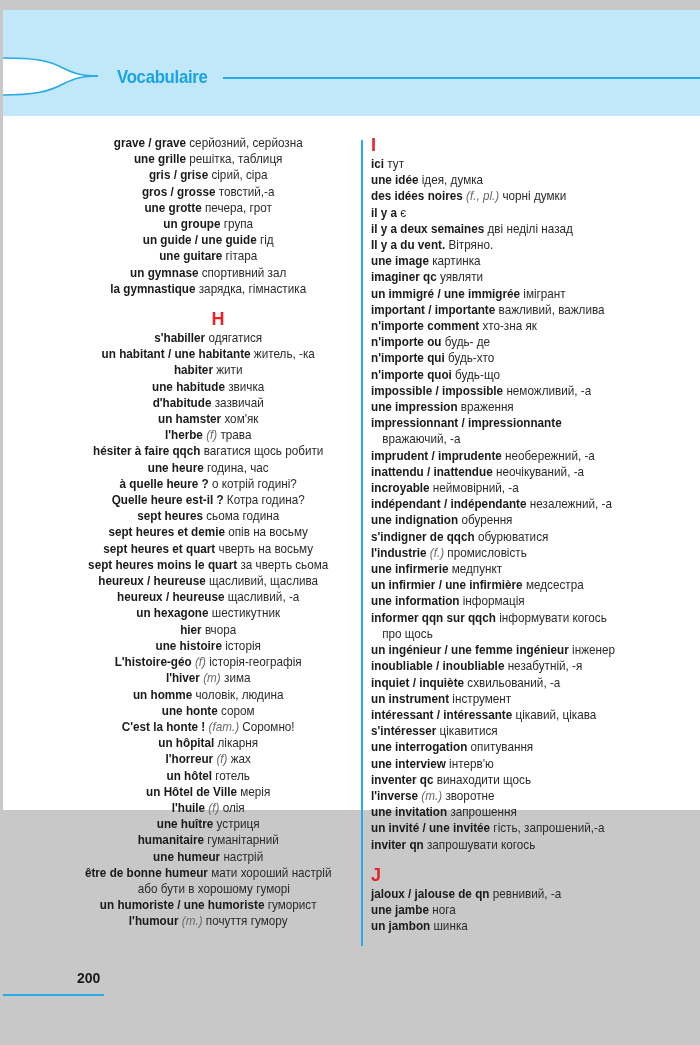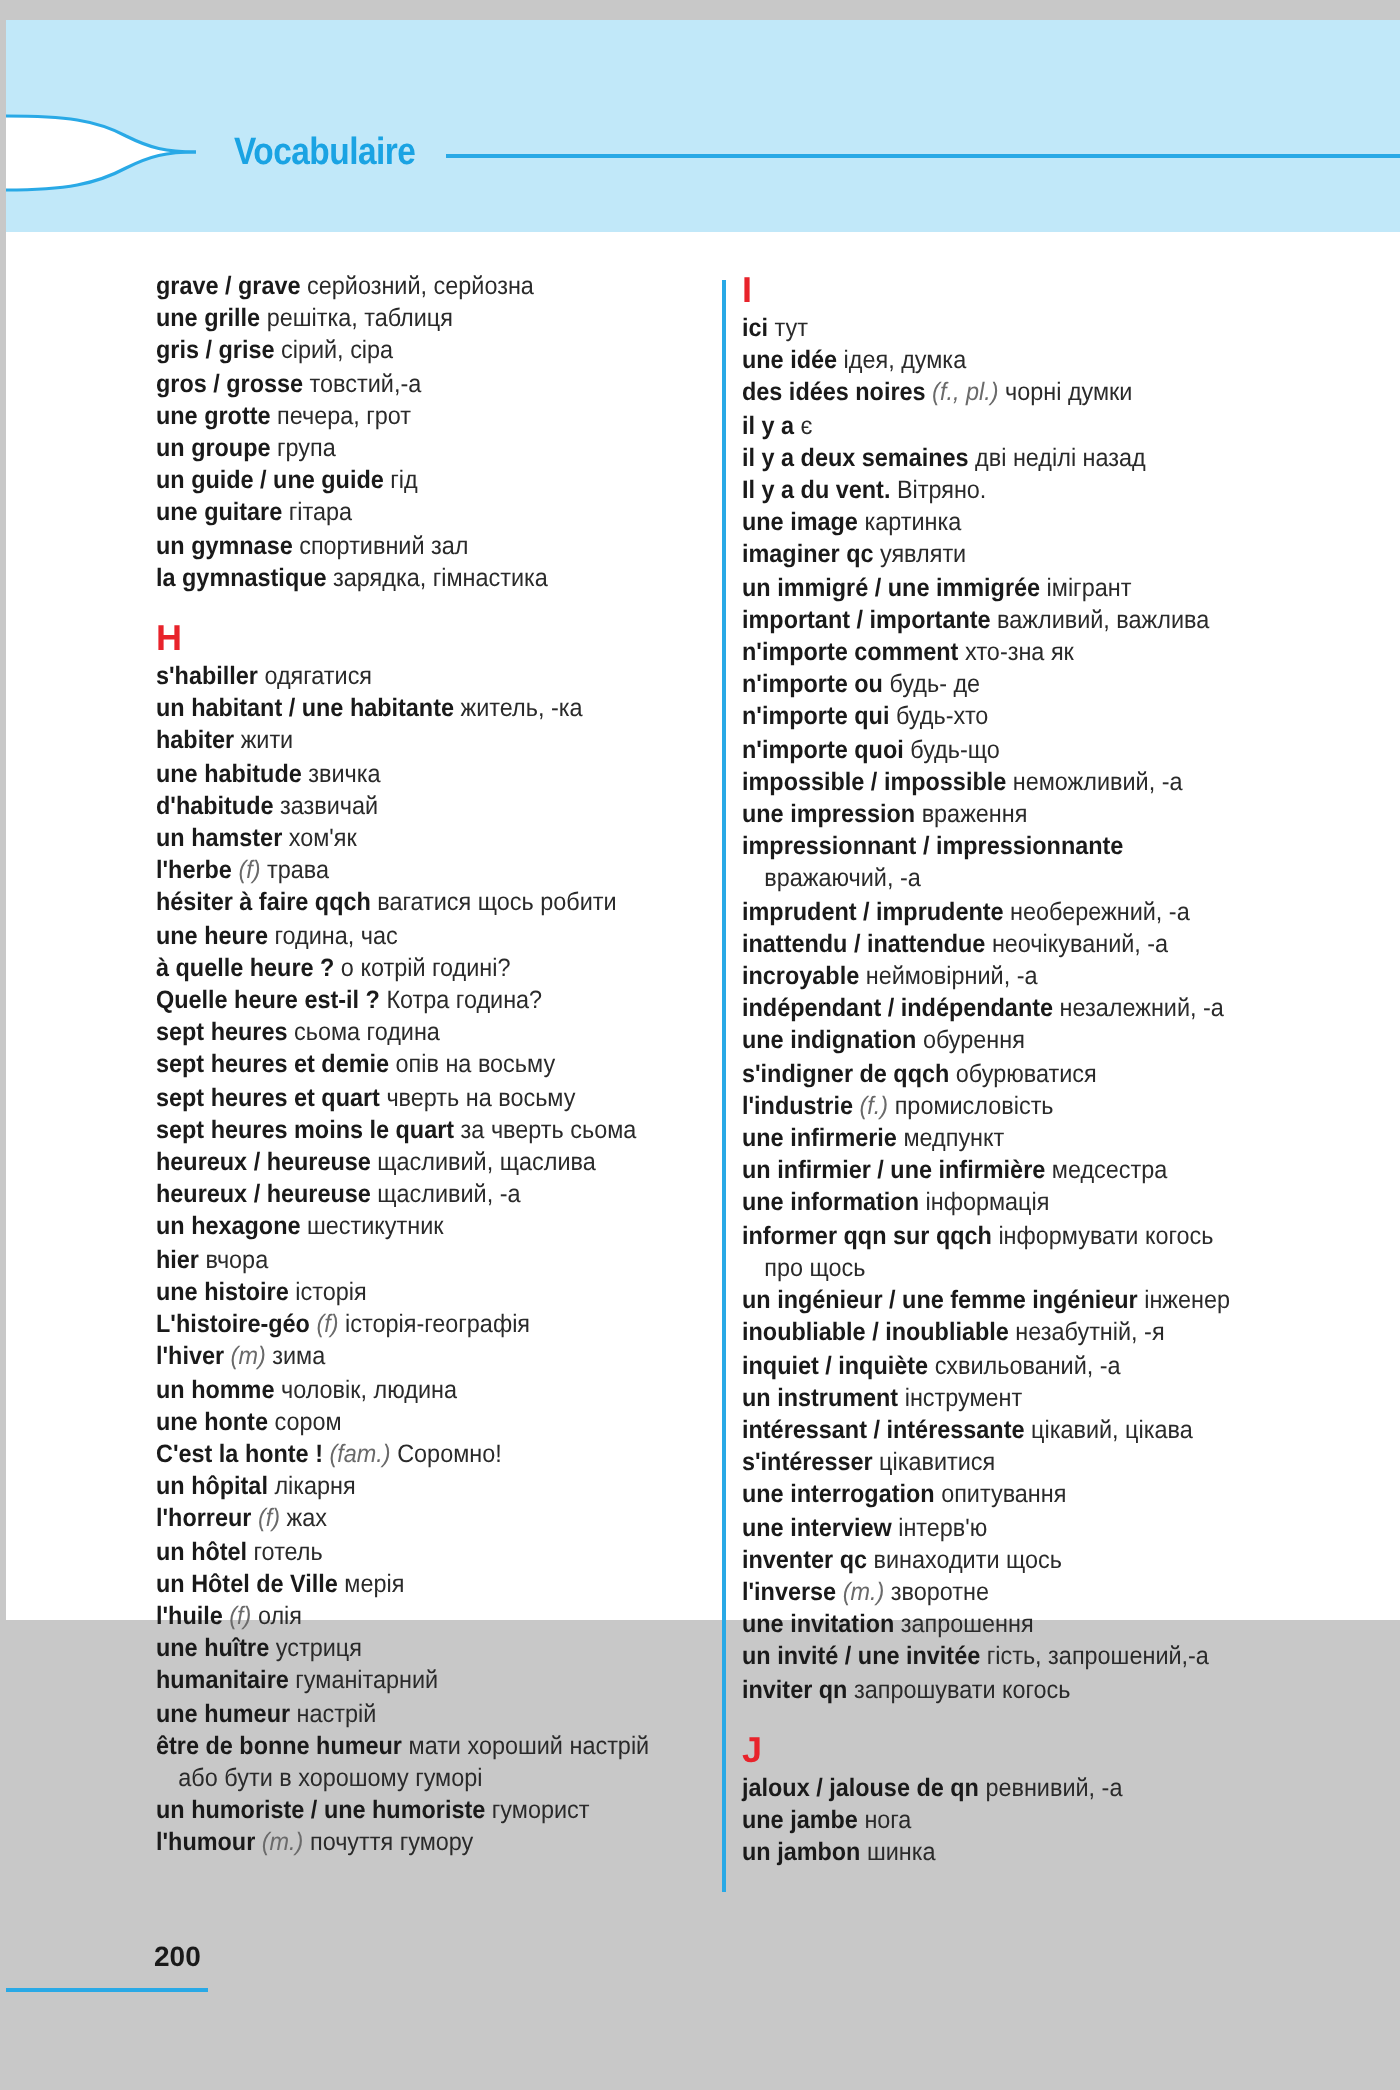--- a/index.html
+++ b/index.html
@@ -20,21 +20,21 @@
   .header-svg { position: absolute; left: 0; top: 0; }
   .header-title {
     position: absolute; left: 114px; top: 56px;
     font-size: 19px; font-weight: bold; color: #1aa3e3;
     letter-spacing: -0.3px; transform: scaleX(0.88); transform-origin: left center;
   }
   .col {
     position: absolute; top: 125px;
     font-size: 12.6px; line-height: 16.2px; color: #1e1e1e;
   }
-  .col-left { left: 75px; width: 280px; }
+  .col-left { left: 75px; width: 280px; text-align: center; }
   .col-right { left: 368px; width: 300px; }
   .entry { white-space: nowrap; transform: scaleX(0.93); transform-origin: left center; }
   .entry .fr { font-weight: bold; color: #1a1a1a; }
   .entry .gr { font-style: italic; color: #6a6a6a; }
   .entry .ua { color: #2a2a2a; }
   .entry.cont { padding-left: 12px; }
   .letter {
     font-size: 18px; font-weight: bold; color: #e8232b; line-height: 20px;
     margin-top: 12px; margin-bottom: 1px;
   }

